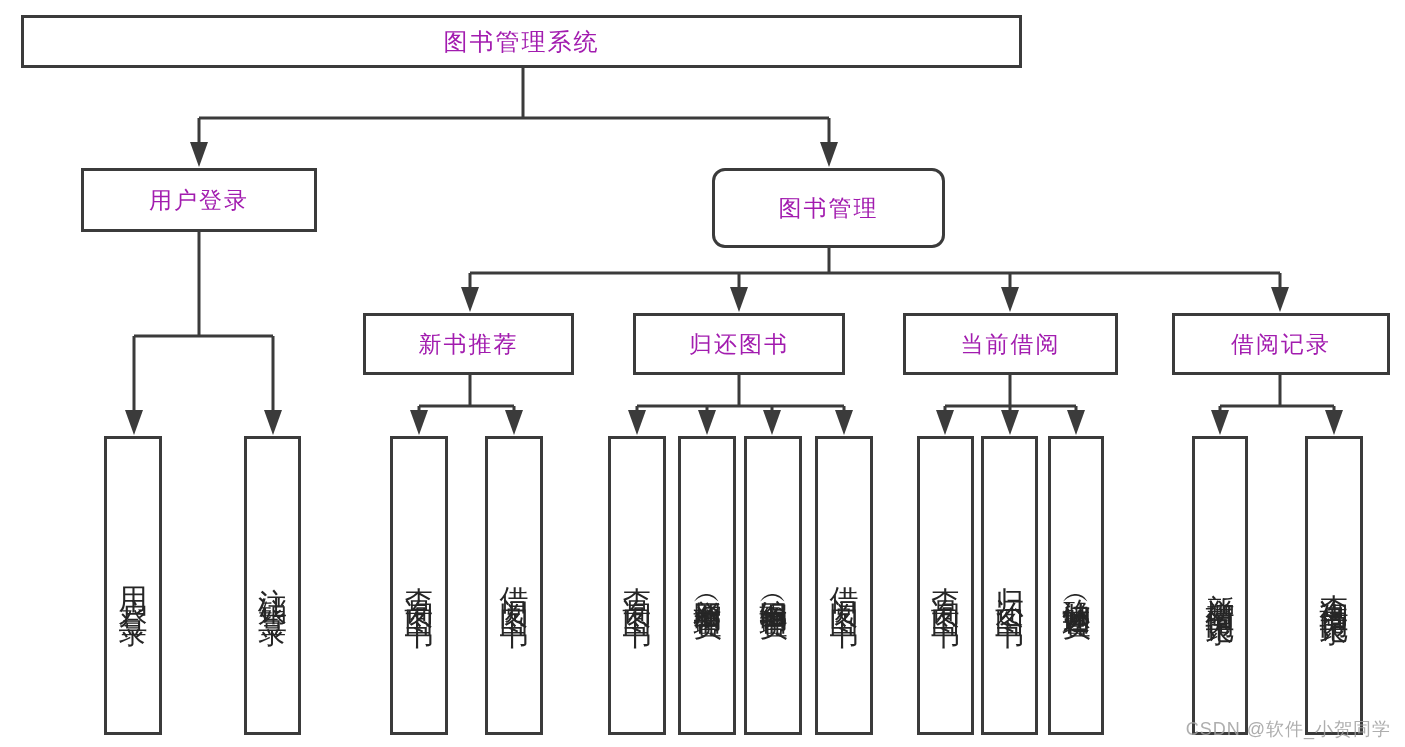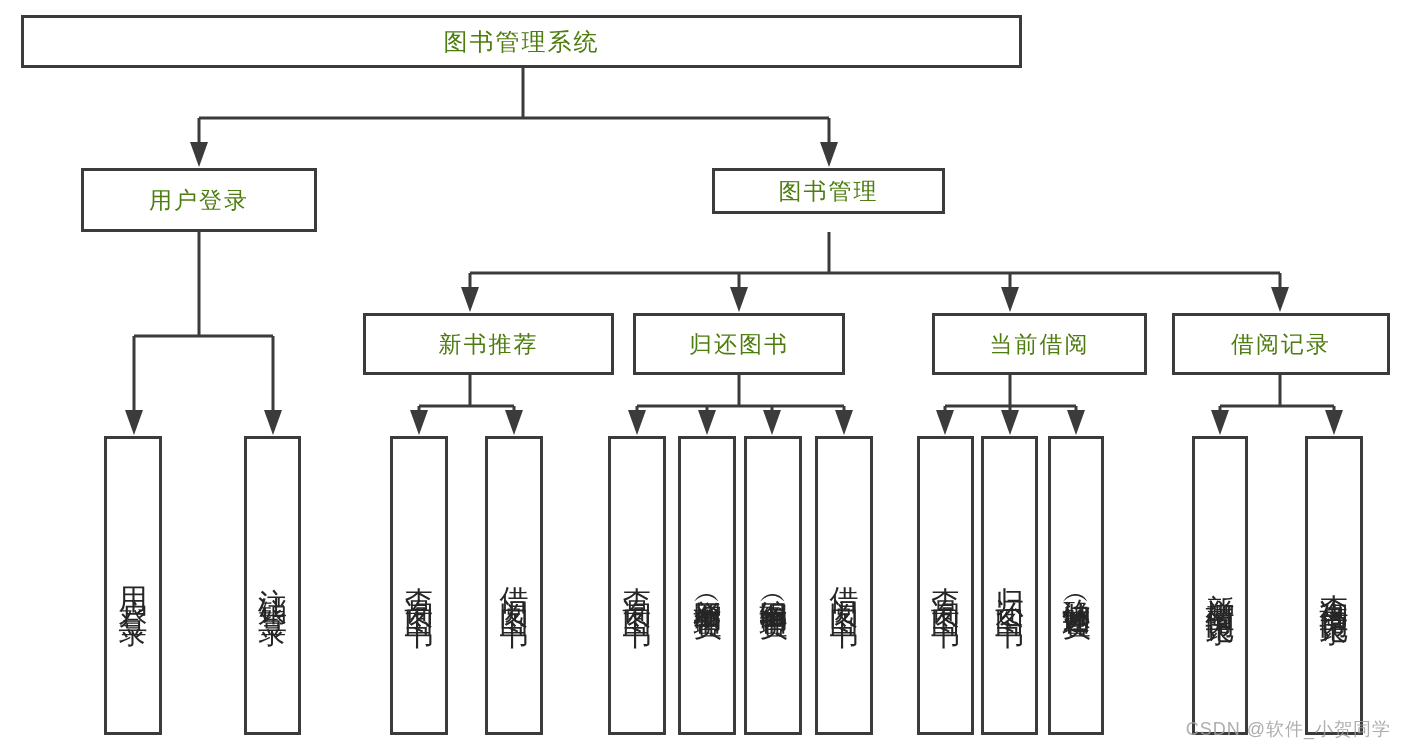--- a/index.html
+++ b/index.html
@@ -19,21 +19,21 @@
     position: absolute;
     border: 3px solid #3b3b3b;
     background: #ffffff;
     display: flex;
     align-items: center;
     justify-content: center;
     z-index: 1;
   }
   .hlabel {
     font-size: 23px;
-    color: #4d7c0f;
+    color: #a21caf;
     letter-spacing: 2px;
     white-space: nowrap;
   }
   .root-label { font-size: 24px; }
   .leaf { top: 436px; height: 299px; }
   .vlabel {
     writing-mode: vertical-lr;
     text-orientation: mixed;
     font-size: 29px;
     color: #262626;
@@ -87,31 +87,31 @@
   </g>
 </svg>
 
 <div class="node" style="left:21px; top:15px; width:1001px; height:53px;">
   <span class="hlabel root-label">图书管理系统</span>
 </div>
 
 <div class="node" style="left:81px; top:168px; width:236px; height:64px;">
   <span class="hlabel">用户登录</span>
 </div>
-<div class="node" style="left:712px; top:168px; width:233px; height:46px;">
+<div class="node" style="left:712px; top:168px; width:233px; height:80px;border-radius:13px;">
   <span class="hlabel">图书管理</span>
 </div>
 
-<div class="node" style="left:363px; top:313px; width:251px; height:62px;">
+<div class="node" style="left:363px; top:313px; width:211px; height:62px;">
   <span class="hlabel">新书推荐</span>
 </div>
 <div class="node" style="left:633px; top:313px; width:212px; height:62px;">
   <span class="hlabel">归还图书</span>
 </div>
-<div class="node" style="left:932px; top:313px; width:215px; height:62px;">
+<div class="node" style="left:903px; top:313px; width:215px; height:62px;">
   <span class="hlabel">当前借阅</span>
 </div>
 <div class="node" style="left:1172px; top:313px; width:218px; height:62px;">
   <span class="hlabel">借阅记录</span>
 </div>
 
 <div class="node leaf" style="left:104px; width:58px;">
   <span class="vlabel sp-wide">用户登录</span>
 </div>
 <div class="node leaf" style="left:244px; width:57px;">

